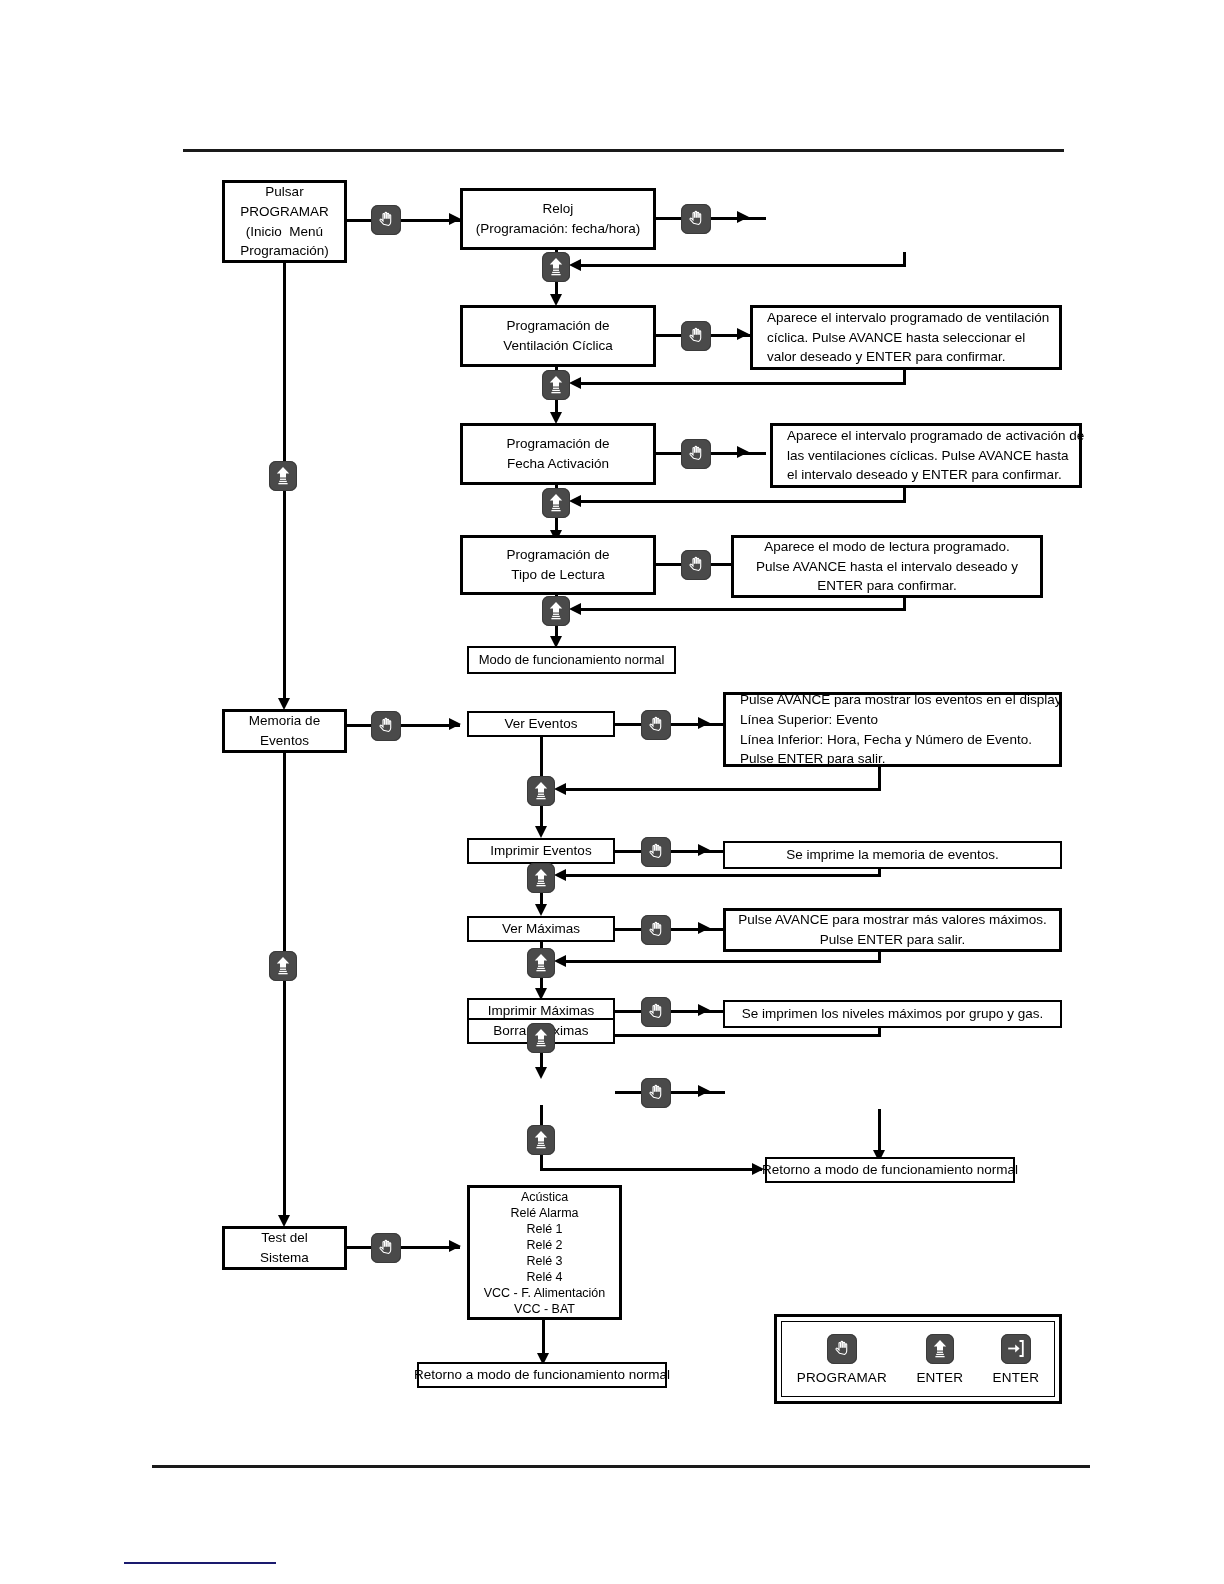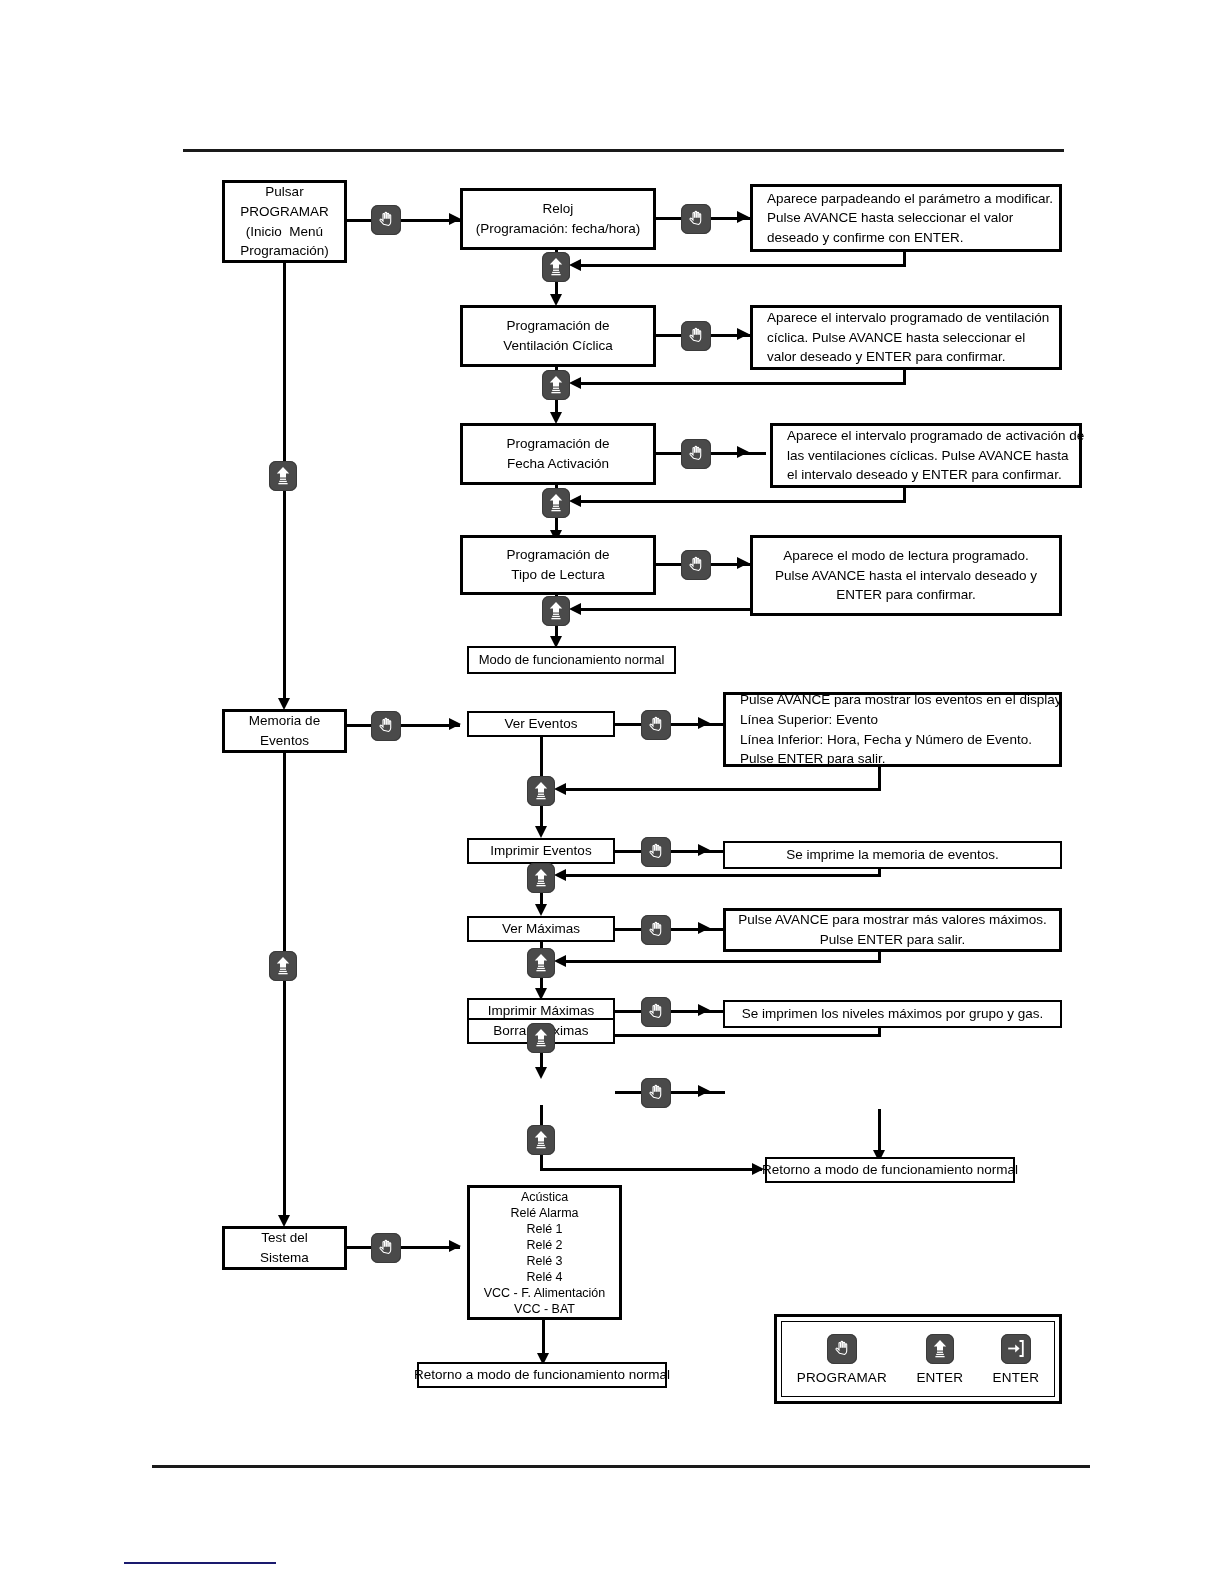--- a/index.html
+++ b/index.html
@@ -162,25 +162,20 @@
   </div>
 
   <div class="ln-h" style="left:656px; top:217px; width:110px;"></div>
   <div class="arrow right" style="left:737px; top:211px;"></div>
   <div class="key" style="left:681px; top:204px;">
     <svg width="20" height="20" viewBox="0 0 20 20">
       <path d="M7.6 14.3 L4.2 10.6 c-.7-.8 .4-1.9 1.2-1.2 l1.6 1.5 V4.2 c0-1 1.5-1 1.5 0 v4.0 h.6 V3.0 c0-1 1.5-1 1.5 0 v5.2 h.6 V4.0 c0-1 1.5-1 1.5 0 v4.2 h.6 V5.6 c0-1 1.4-1 1.4 0 v6.3 c0 1.6-.9 3.0-2.0 3.6 z" fill="none" stroke="#ffffff" stroke-width="1.1"></path>
     </svg>
   </div>
 
-  <div class="box left-text" style="left:750px; top:184px; width:312px; height:68px;">
-    <span class="ln">Aparece parpadeando el parámetro a modificar.</span>
-    <span class="ln">Pulse AVANCE hasta seleccionar el valor</span>
-    <span class="ln">deseado y confirme con ENTER.</span>
-  </div>
 
   <div class="ln-v" style="left:903px; top:252px; height:15px;"></div>
   <div class="ln-h" style="left:573px; top:264px; width:333px;"></div>
   <div class="arrow left" style="left:569px; top:259px;"></div>
 
   <div class="ln-v" style="left:555px; top:250px; height:10px;"></div>
   <div class="key avance" style="left:542px; top:252px;">
     <svg width="18" height="22" viewBox="0 0 18 22">
       <path d="M9 2 L15.2 8.6 h-3.2 v4.0 H6 v-4.0 H2.8 z" fill="#ffffff"></path>
       <rect x="6" y="13.6" width="6" height="1.3" fill="#ffffff"></rect>
@@ -267,21 +262,21 @@
   </div>
 
   <div class="ln-h" style="left:656px; top:563px; width:110px;"></div>
   <div class="arrow right" style="left:737px; top:557px;"></div>
   <div class="key" style="left:681px; top:550px;">
     <svg width="20" height="20" viewBox="0 0 20 20">
       <path d="M7.6 14.3 L4.2 10.6 c-.7-.8 .4-1.9 1.2-1.2 l1.6 1.5 V4.2 c0-1 1.5-1 1.5 0 v4.0 h.6 V3.0 c0-1 1.5-1 1.5 0 v5.2 h.6 V4.0 c0-1 1.5-1 1.5 0 v4.2 h.6 V5.6 c0-1 1.4-1 1.4 0 v6.3 c0 1.6-.9 3.0-2.0 3.6 z" fill="none" stroke="#ffffff" stroke-width="1.1"></path>
     </svg>
   </div>
 
-  <div class="box" style="left:750px; top:535px; width:312px; height:81px;">
+  <div class="box" style="left:731px; top:535px; width:312px; height:63px;">
     <span class="ln">Aparece el modo de lectura programado.</span>
     <span class="ln">Pulse AVANCE hasta el intervalo deseado y</span>
     <span class="ln">ENTER para confirmar.</span>
   </div>
 
   <div class="ln-v" style="left:903px; top:598px; height:13px;"></div>
   <div class="ln-h" style="left:573px; top:608px; width:333px;"></div>
   <div class="arrow left" style="left:569px; top:603px;"></div>
 
   <div class="ln-v" style="left:555px; top:595px; height:8px;"></div>

